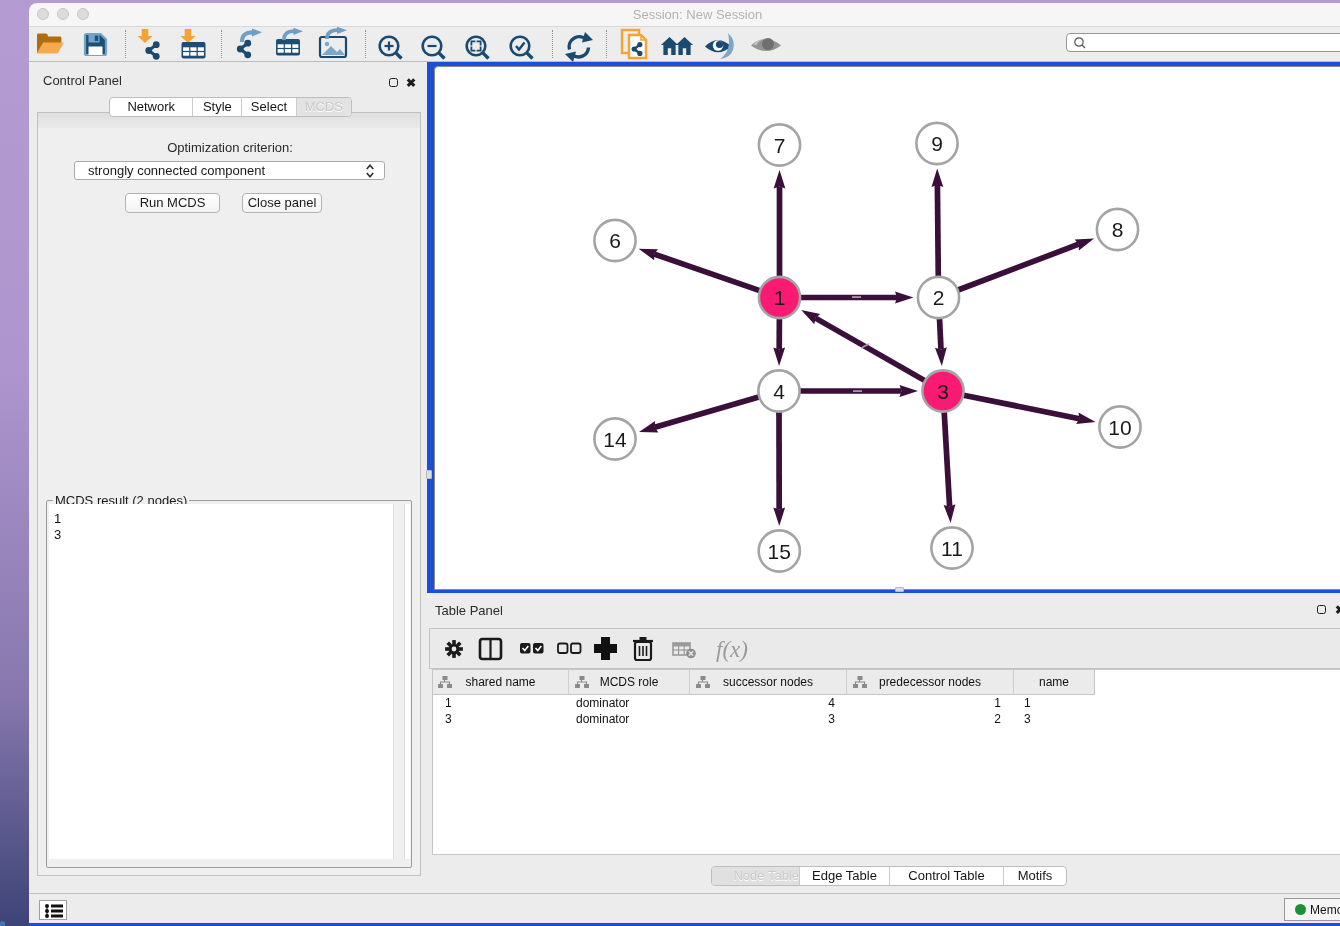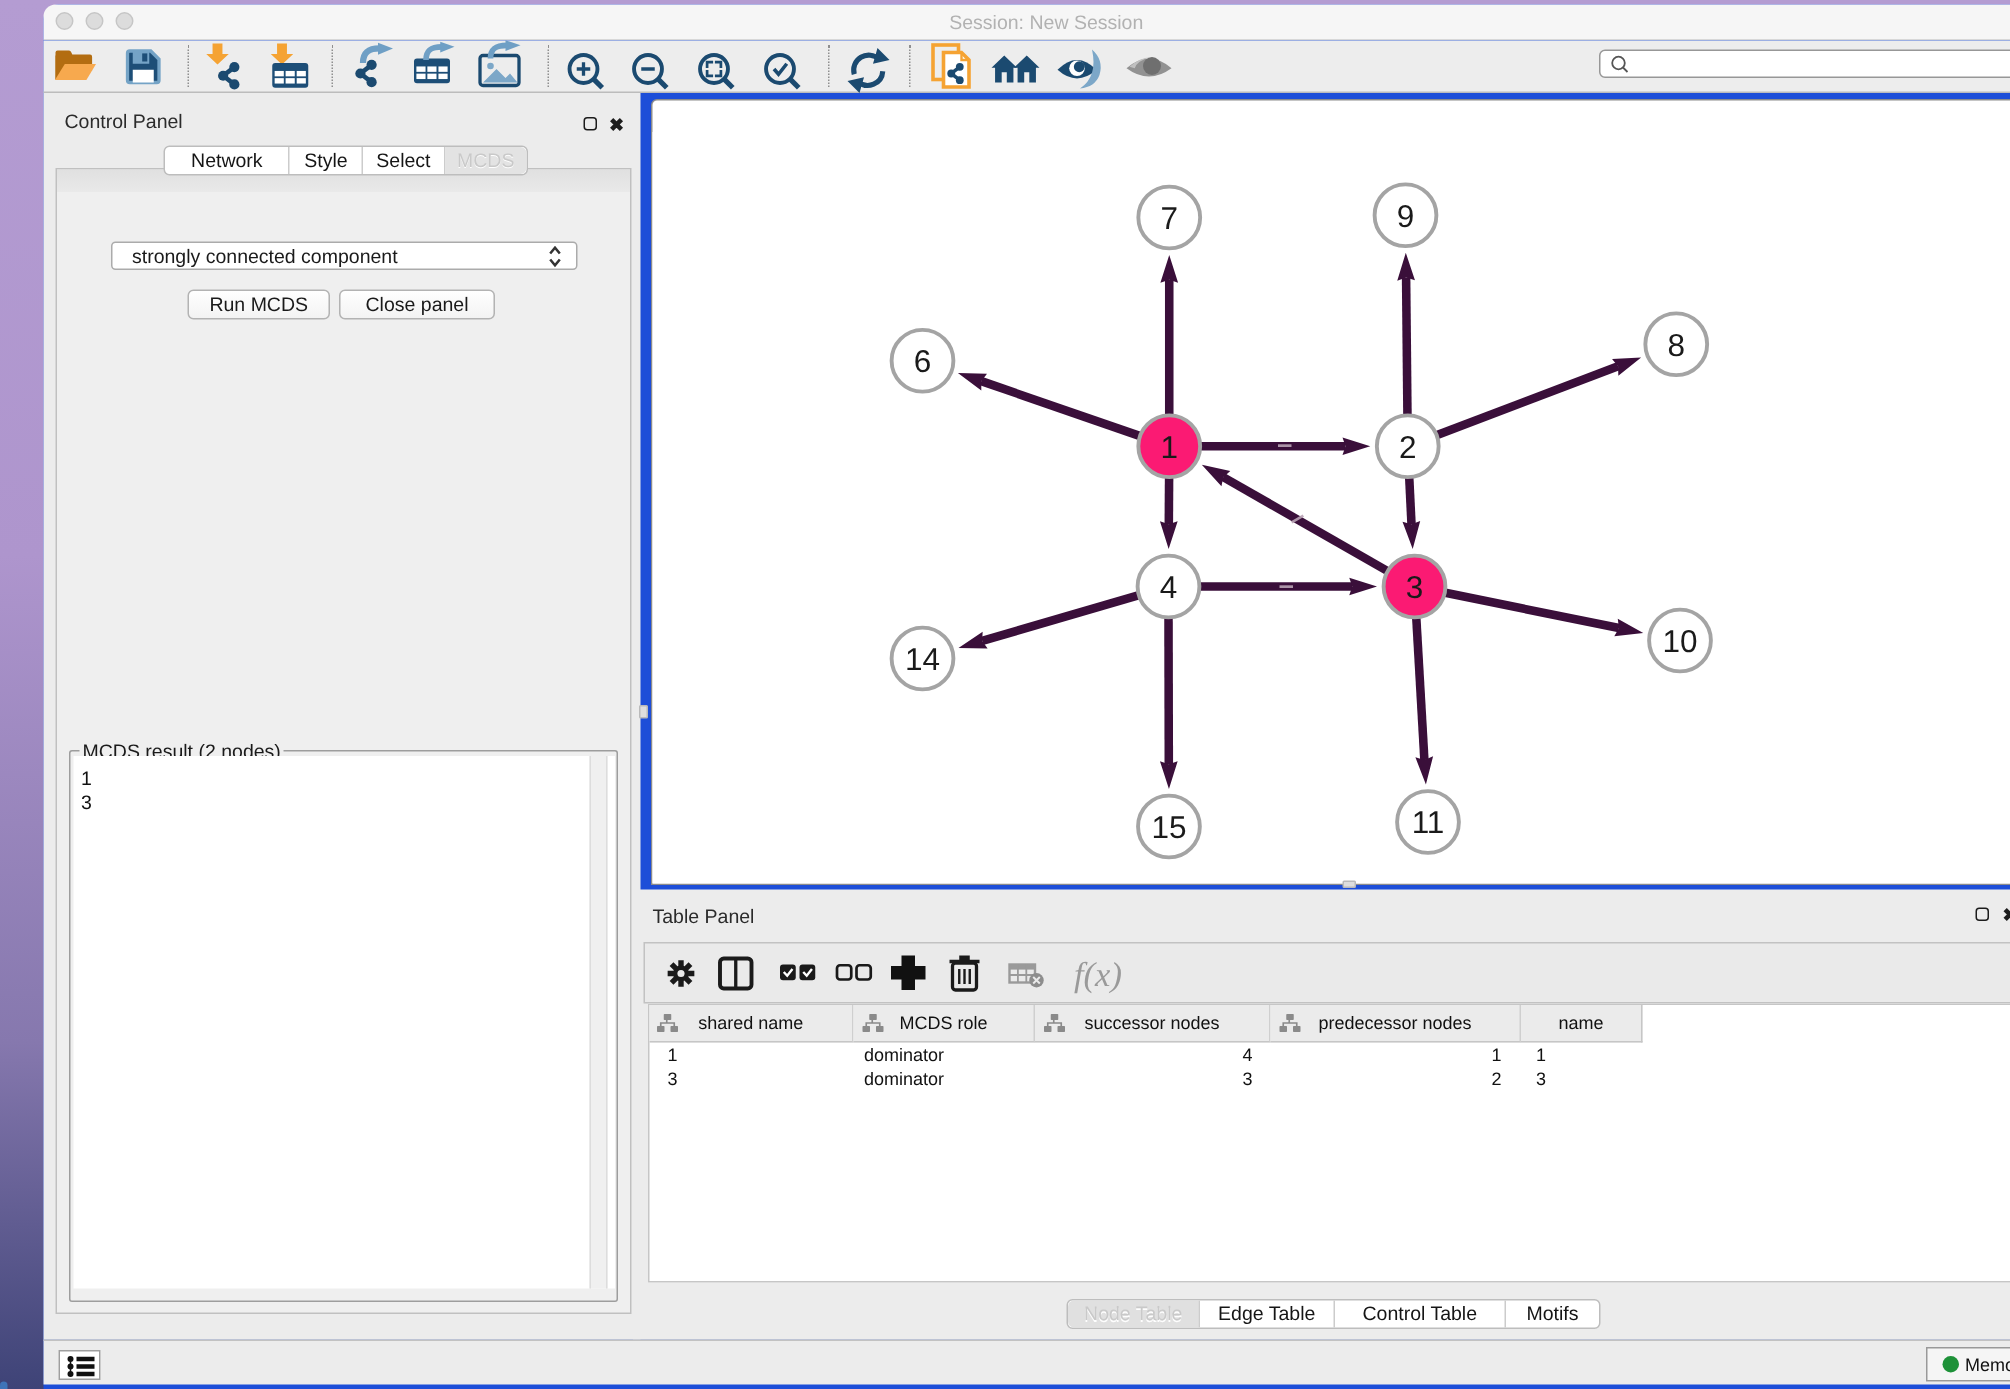--- a/index.html
+++ b/index.html
@@ -192,28 +192,29 @@
         <line x1="10" y1="10" x2="13" y2="13" stroke="#555" stroke-width="1.2"></line>
       </svg>
     </div>
   </div>
   <div id="cpanel">
     <div id="cpanel-title">Control Panel</div>
     <div class="float-ico" style="left:360px; top:16px;"></div>
     <div class="x-ico" style="left:377px; top:16px;">✖</div>
     <div id="cp-inner">
       <div class="topstrip"></div>
+      <div class="opt-label">Optimization criterion:</div>
       <div id="dropdown">strongly connected component
         <svg width="12" height="16" style="position:absolute;right:8px;top:1px;" viewBox="0 0 12 16">
           <path d="M2.8 6 L6 2.2 L9.2 6" fill="none" stroke="#333" stroke-width="1.7"></path>
           <path d="M2.8 10 L6 13.8 L9.2 10" fill="none" stroke="#333" stroke-width="1.7"></path>
         </svg>
       </div>
       <div class="btn" style="left:87px; top:80px; width:95px;">Run MCDS</div>
-      <div class="btn" style="left:188px; top:80px; width:104px;">Close panel</div>
+      <div class="btn" style="left:204px; top:80px; width:80px;">Close panel</div>
       <div id="fieldset">
         <div class="legend">MCDS result (2 nodes)</div>
         <div class="tarea">
           <div class="tscroll"></div>
           <div class="tline">1</div>
           <div class="tline">3</div>
         </div>
       </div>
     </div>
     <div id="cp-tabs">
@@ -362,21 +363,21 @@
       <div class="td" style="left:385px; top:25px; width:17px; text-align:right;">4</div>
       <div class="td" style="left:551px; top:25px; width:17px; text-align:right;">1</div>
       <div class="td" style="left:591px; top:25px;">1</div>
       <div class="td" style="left:12px; top:41px;">3</div>
       <div class="td" style="left:143px; top:41px;">dominator</div>
       <div class="td" style="left:385px; top:41px; width:17px; text-align:right;">3</div>
       <div class="td" style="left:551px; top:41px; width:17px; text-align:right;">2</div>
       <div class="td" style="left:591px; top:41px;">3</div>
     </div>
     <div id="tp-tabs">
-      <div class="tab" style="width:88px;background:#e0e0e0; color:#c9c9c9; border-radius:4px 0 0 4px; text-shadow:0 1px 0 rgba(255,255,255,0.95);">Node Table</div>
+      <div class="tab" style="width:88px;background:#e0e0e0; color:#c9c9c9; border-radius:4px 0 0 4px; text-shadow:0 1px 0 rgba(255,255,255,0.95);text-align:right;">Node Table</div>
       <div class="tab" style="width:90px;">Edge Table</div>
       <div class="tab" style="width:114px;">Control Table</div>
       <div class="tab" style="width:62px;">Motifs</div>
     </div>
   </div>
   <div class="abs" style="left:397px; top:467px; width:6px; height:9px; background:#dedede; border:1px solid #bababa; border-radius:1px;"></div>
   <div class="abs" style="left:866px; top:584px; width:9px; height:5px; background:#dedede; border:1px solid #bababa; border-radius:1px;"></div>
   <div id="statusbar">
     <div id="listbtn">
         <svg width="26" height="18" style="position:absolute;left:1px;top:1px;" viewBox="0 0 26 18">

